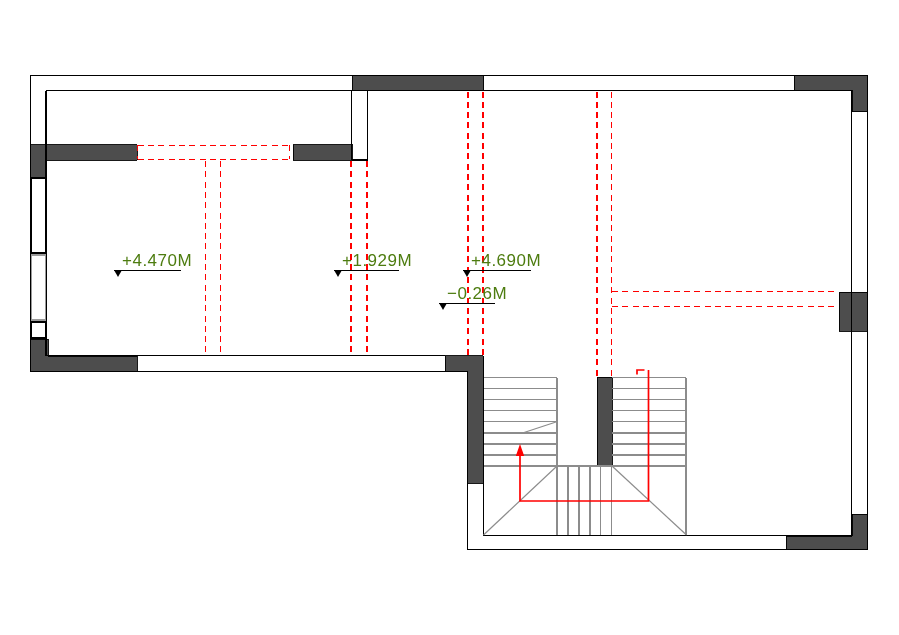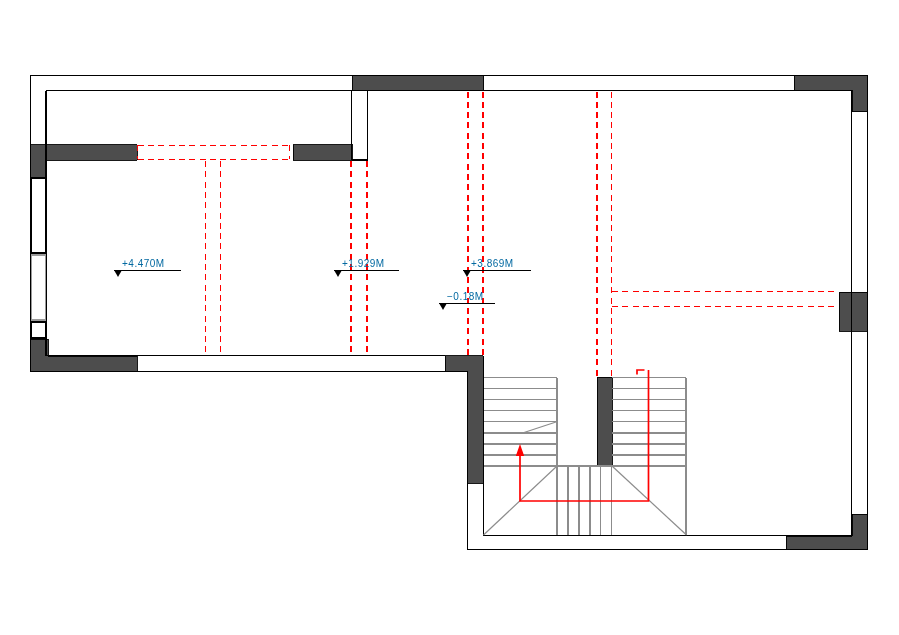--- a/index.html
+++ b/index.html
@@ -4,21 +4,21 @@
 <style>
   html,body{margin:0;padding:0;background:#fff;}
   .canvas{
     position:relative;width:899px;height:635px;background:#ffffff;overflow:hidden;
     font-family:"Liberation Sans",sans-serif;
   }
   svg{position:absolute;left:0;top:0;}
   .level-marker{position:absolute;height:14px;border-bottom:1.5px solid #000;}
   .lm-text{
     position:absolute;left:8px;bottom:1px;white-space:nowrap;
-    font-size:10px;letter-spacing:0.5px;color:#0369a1;line-height:1;
+    font-size:17px;letter-spacing:0.5px;color:#4d7c0f;line-height:1;
   }
   .lm-tri{
     position:absolute;left:0;top:14px;width:0;height:0;
     border-left:4.5px solid transparent;border-right:4.5px solid transparent;
     border-top:7px solid #000;
   }
 </style>
 </head>
 <body>
 
@@ -135,20 +135,20 @@
 
   <div class="level-marker" style="left:114px;top:255.5px;width:67px">
     <span class="lm-text">+4.470M</span>
     <span class="lm-tri"></span>
   </div>
   <div class="level-marker" style="left:334px;top:255.5px;width:65px">
     <span class="lm-text">+1.929M</span>
     <span class="lm-tri"></span>
   </div>
   <div class="level-marker" style="left:463px;top:255.5px;width:68px">
-    <span class="lm-text">+3.869M</span>
+    <span class="lm-text">+4.690M</span>
     <span class="lm-tri"></span>
   </div>
   <div class="level-marker" style="left:439px;top:288.5px;width:56px">
-    <span class="lm-text">−0.18M</span>
+    <span class="lm-text">−0.26M</span>
     <span class="lm-tri"></span>
   </div>
 </div>
 
 </body></html>

